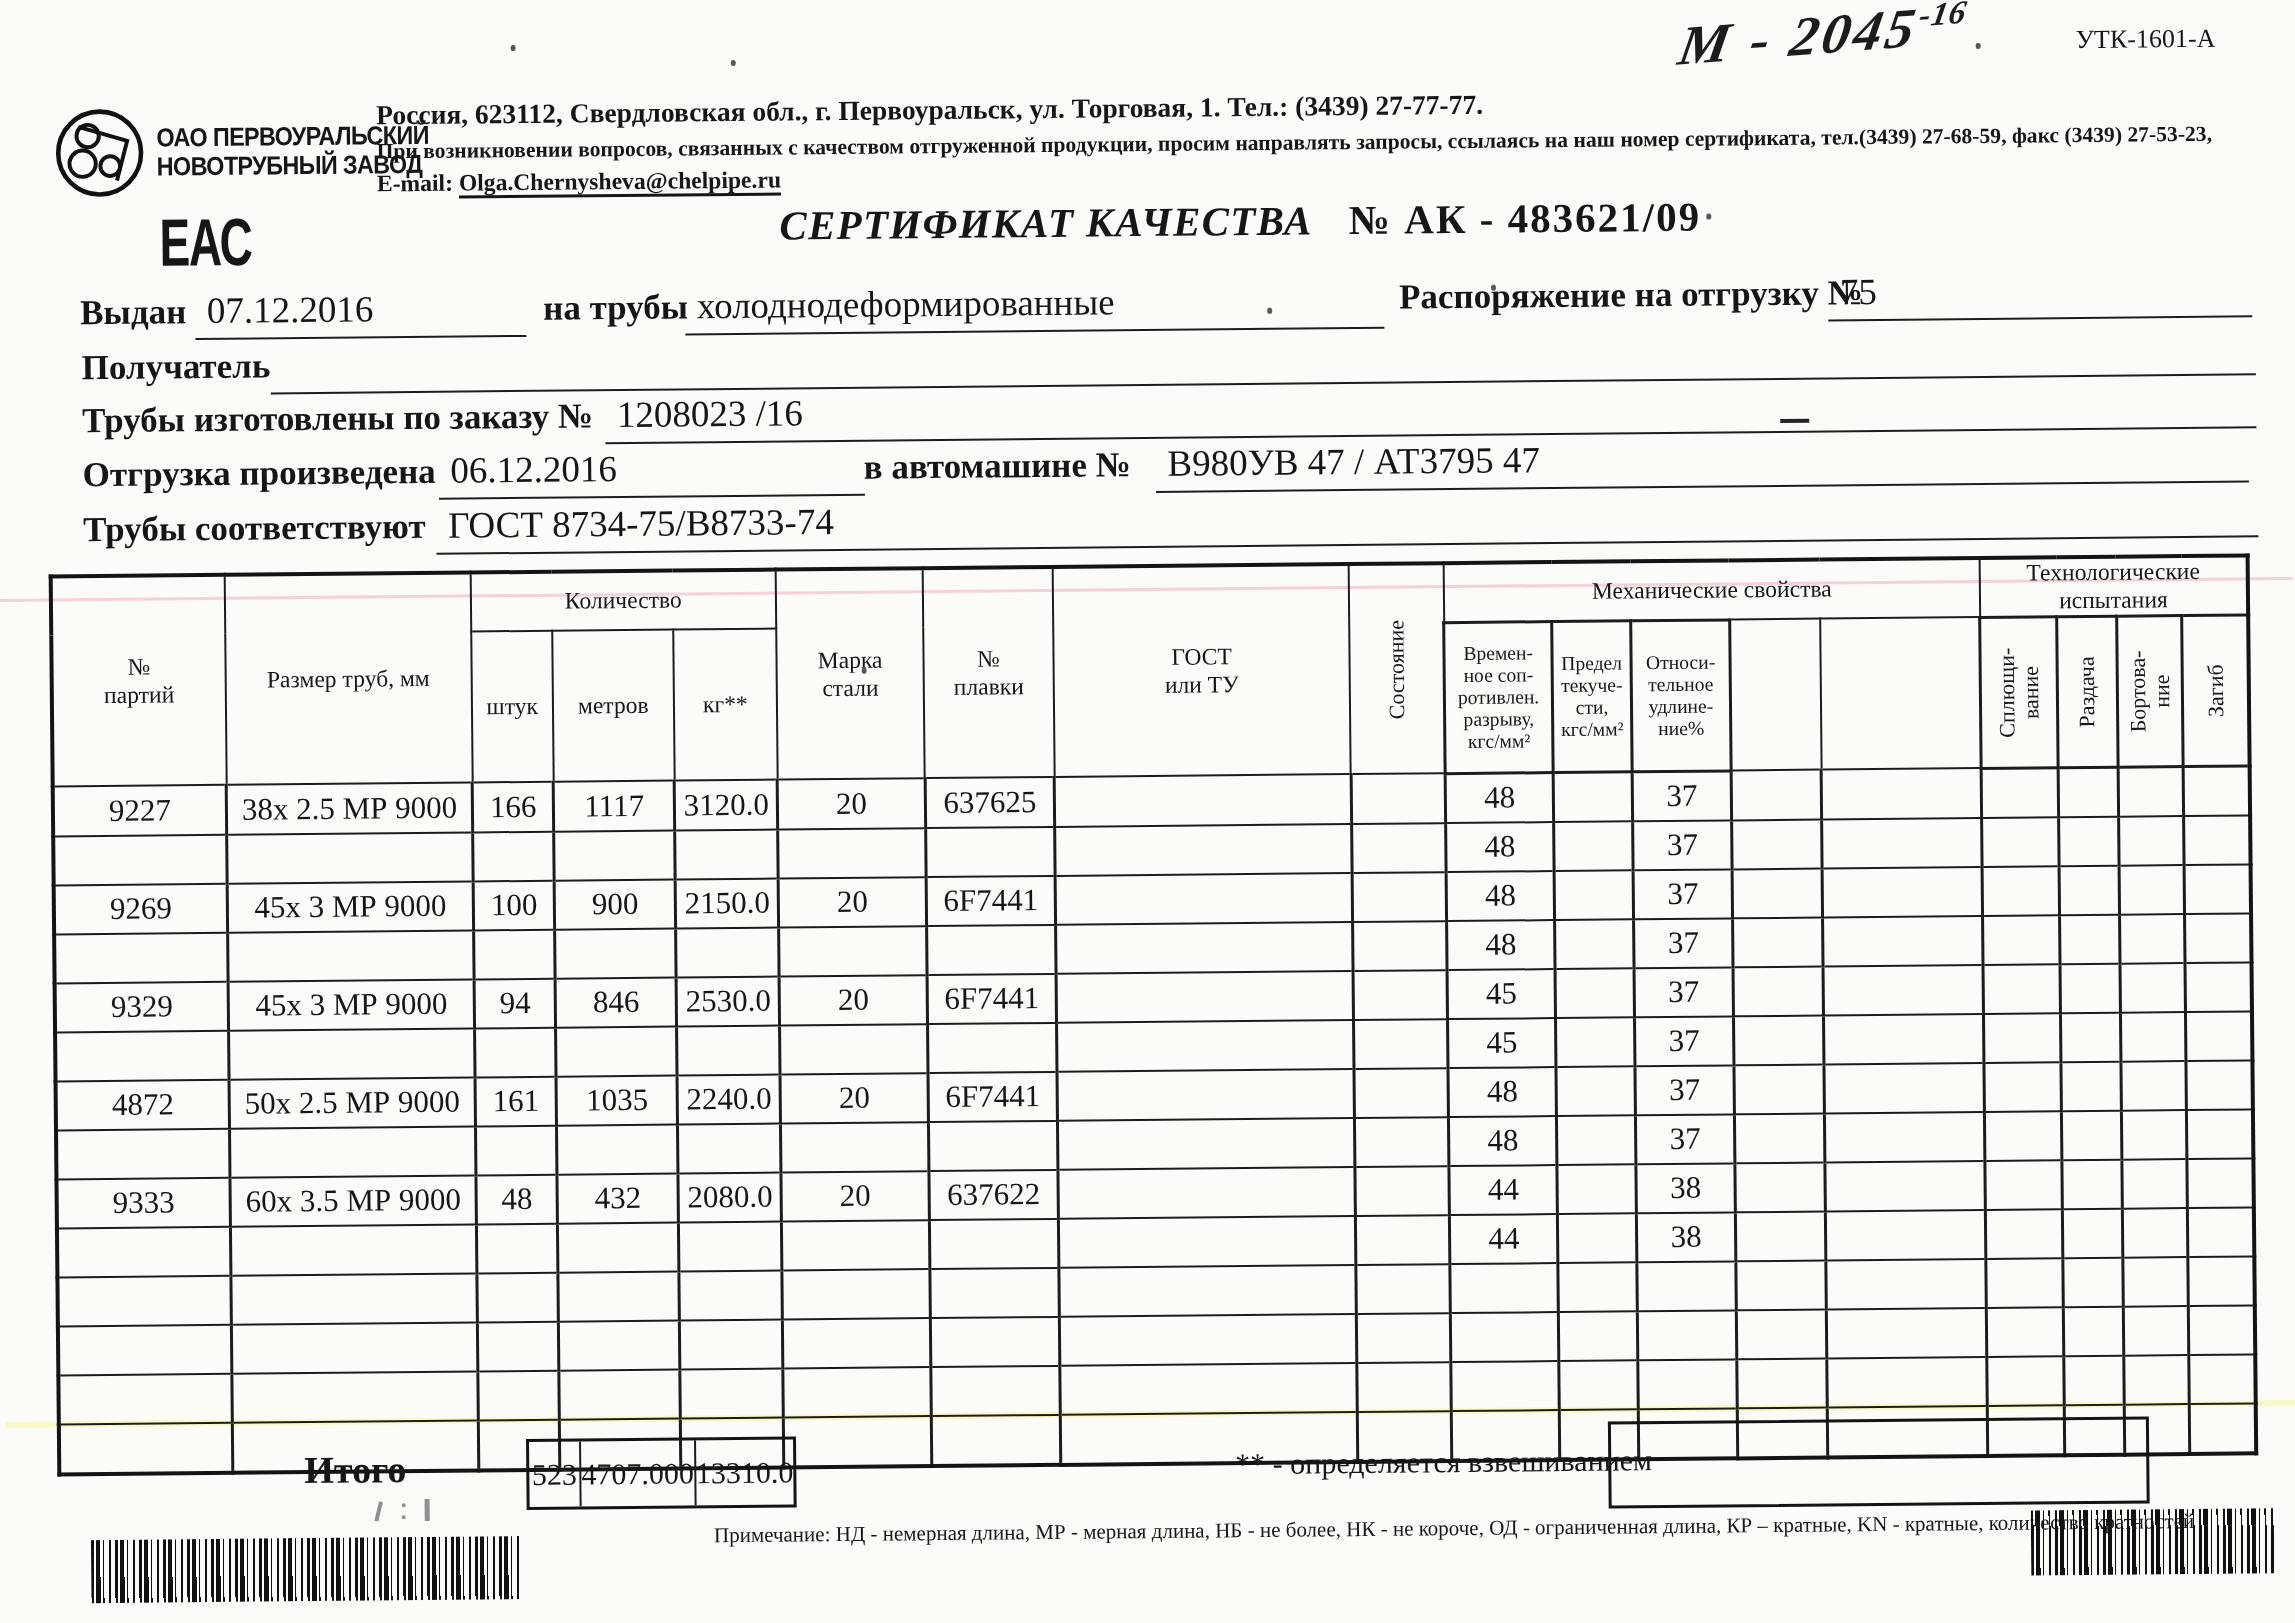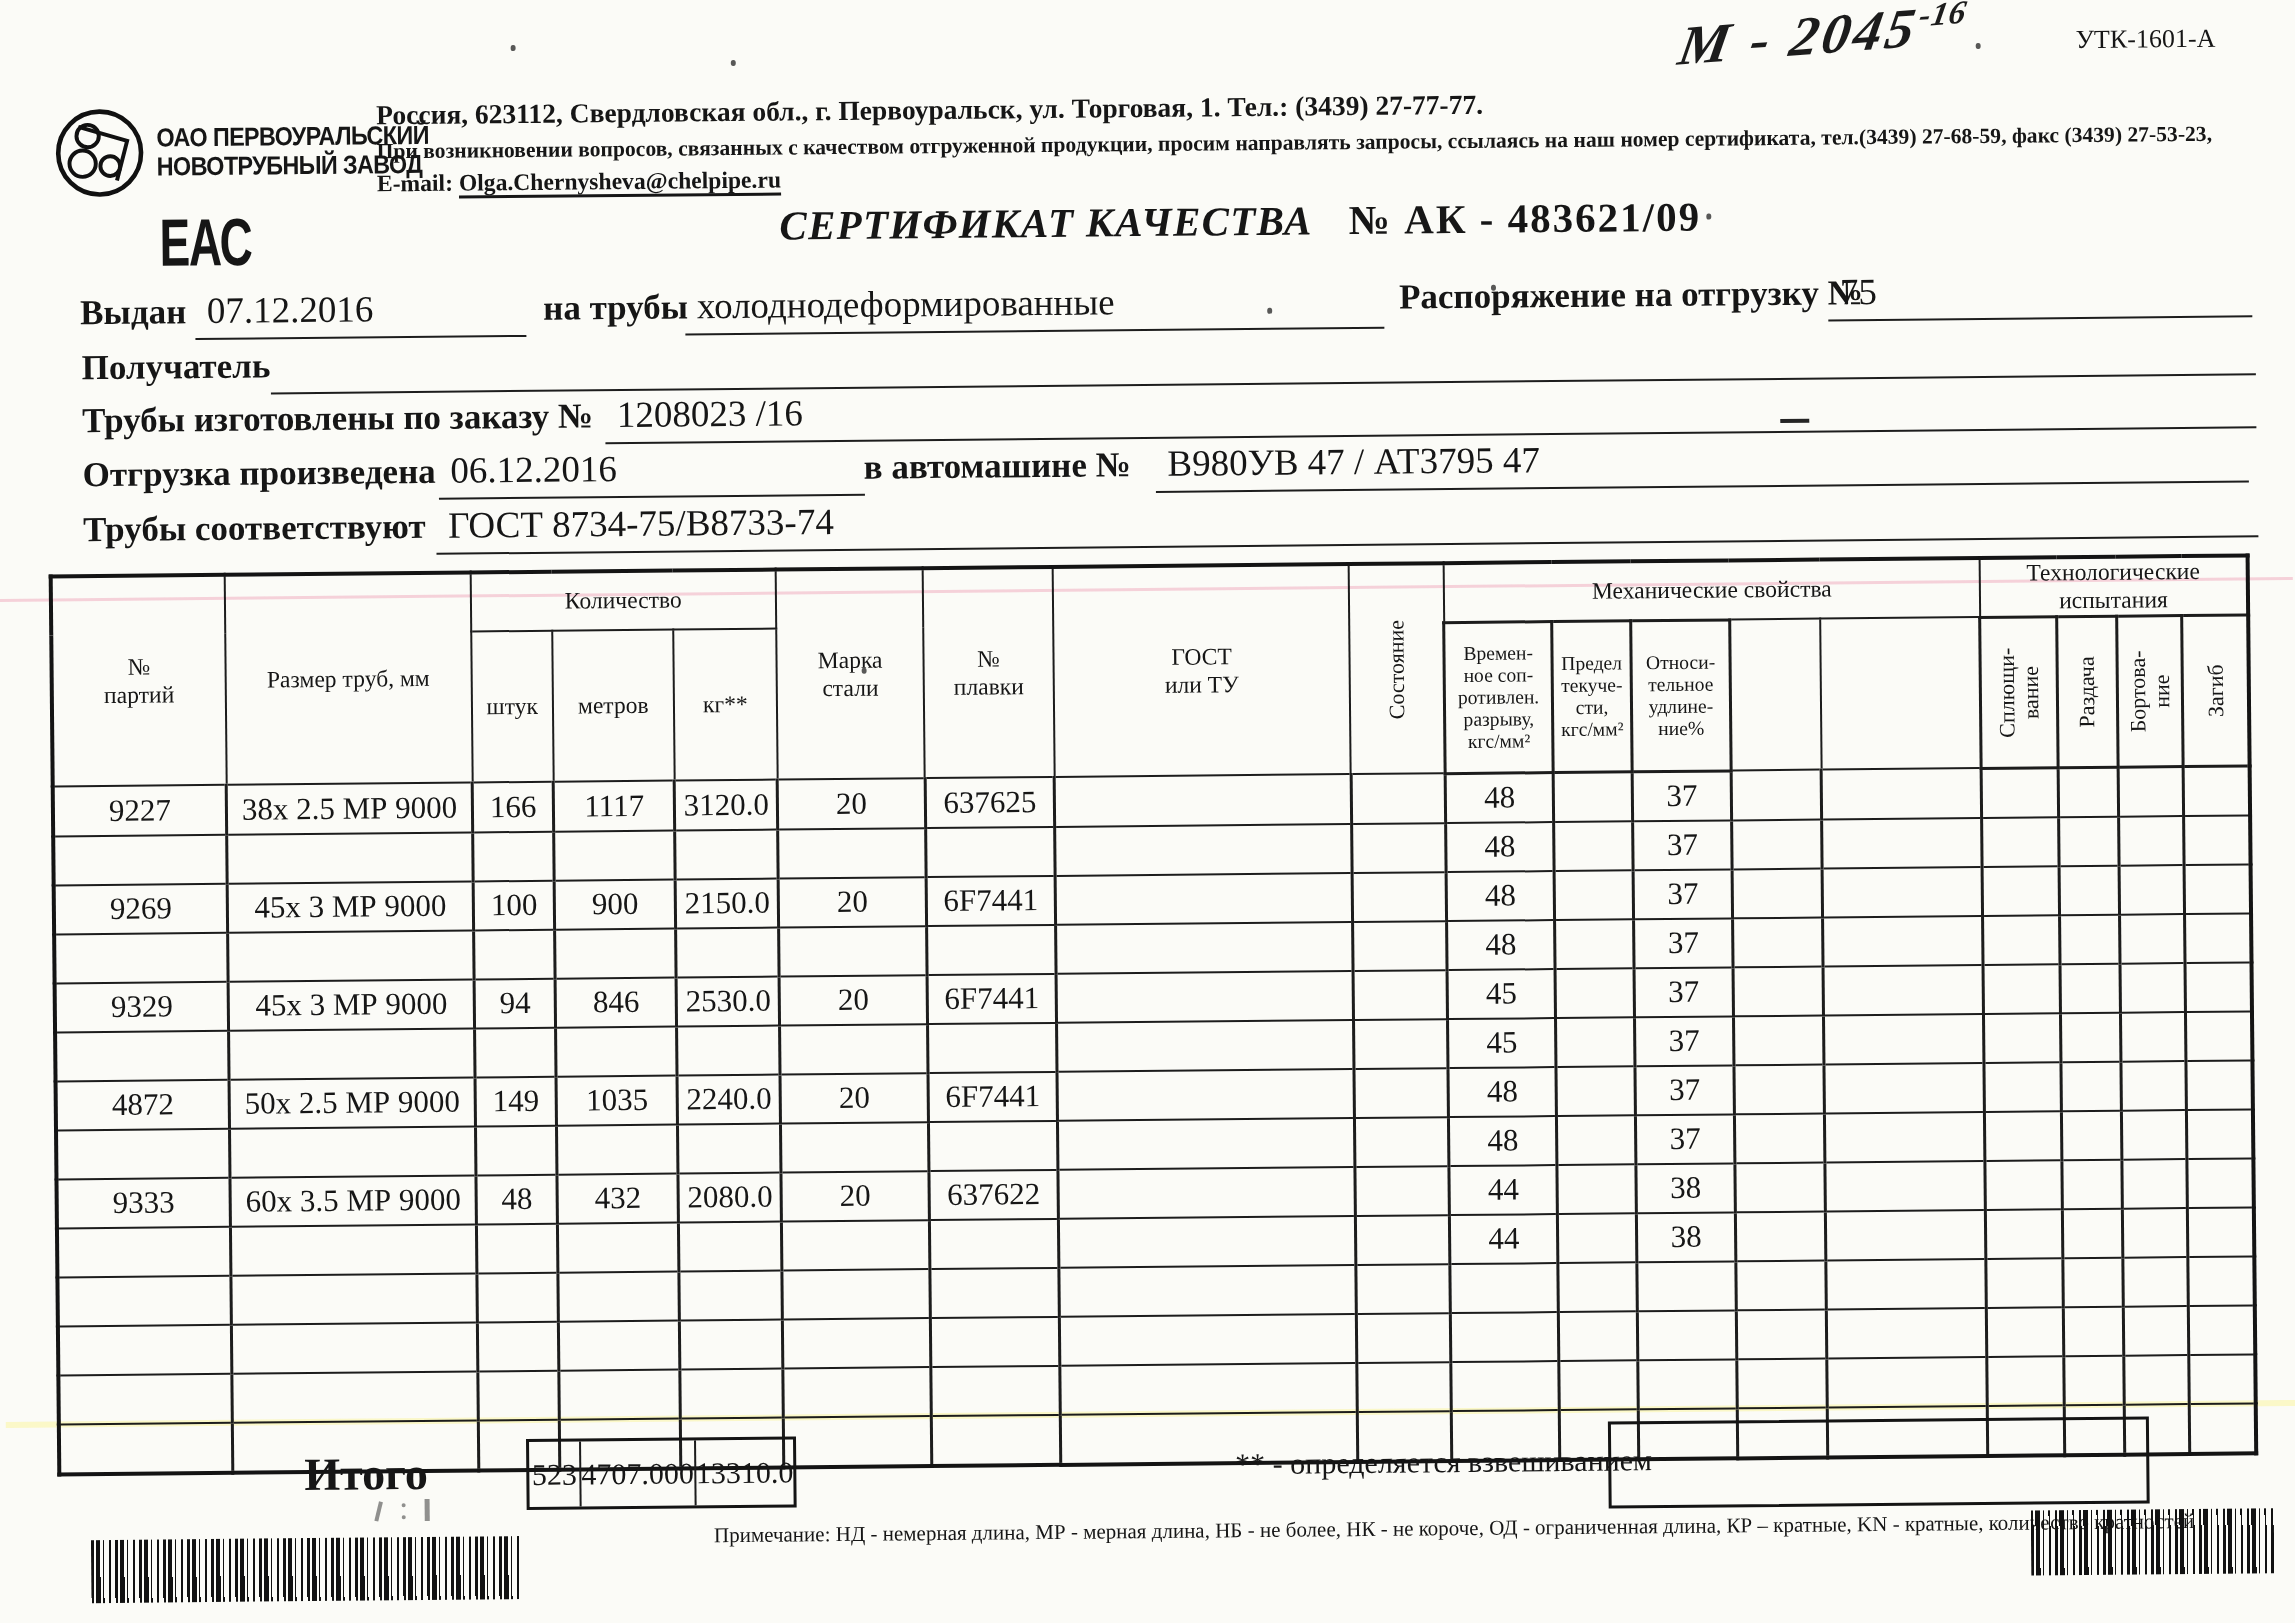--- a/index.html
+++ b/index.html
@@ -45,21 +45,21 @@
   .cert-table thead th.box{border-width:3.9px;}
   .cert-table thead th.small{font-size:19.6px;line-height:1.12;}
   .pre{white-space:pre-line;}
   .vert-cell{position:relative;}
   .vtext{position:absolute;left:50%;top:50%;width:164px;transform:translate(-50%,-50%) rotate(-90deg);
         text-align:center;font-size:22px;line-height:1.08;white-space:pre-line;}
   .cert-table tbody td{height:47px;font-size:31px;text-align:center;vertical-align:middle;
         border-left-width:3.3px;border-right-width:3.3px;overflow:hidden;white-space:nowrap;}
 
   
-  .totals-label{position:absolute;left:298px;top:1440px;font-size:46px;font-weight:bold;}
+  .totals-label{position:absolute;left:298px;top:1440px;font-size:38px;font-weight:bold;}
   .smudge{position:absolute;left:370px;top:1491px;width:79px;height:26px;opacity:.55;}
   .smudge i{position:absolute;background:#3a3a3a;}
   .smudge i:nth-child(1){left:0;top:2.6px;width:3.9px;height:19.6px;transform:rotate(14deg);}
   .smudge i:nth-child(2){left:25px;top:5.2px;width:3.9px;height:3.9px;border-radius:50%;}
   .smudge i:nth-child(3){left:25px;top:17px;width:3.9px;height:3.9px;border-radius:50%;}
   .smudge i:nth-child(4){left:48px;top:1.3px;width:4.6px;height:22px;}
   .totals-box{position:absolute;left:520px;top:1433px;width:264px;height:65px;border:3.9px solid #141414;
         display:flex;align-items:center;}
   .totals-box .tcell{height:100%;display:flex;align-items:center;justify-content:center;
         font-size:30px;border-right:2px solid #1c1c1c;}
@@ -345,21 +345,21 @@
             <td></td>
             <td></td>
             <td></td>
             <td></td>
             <td></td>
             <td></td>
           </tr>
           <tr>
             <td>4872</td>
             <td>50x 2.5 МР 9000</td>
-            <td>149</td>
+            <td>161</td>
             <td>1035</td>
             <td>2240.0</td>
             <td>20</td>
             <td>6F7441</td>
             <td></td>
             <td></td>
             <td>48</td>
             <td></td>
             <td>37</td>
             <td></td>

